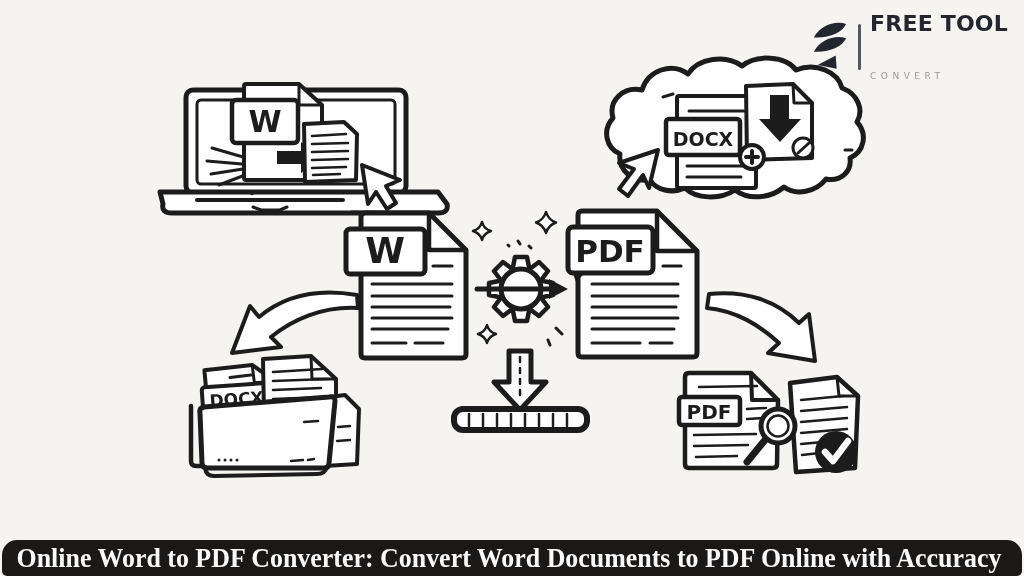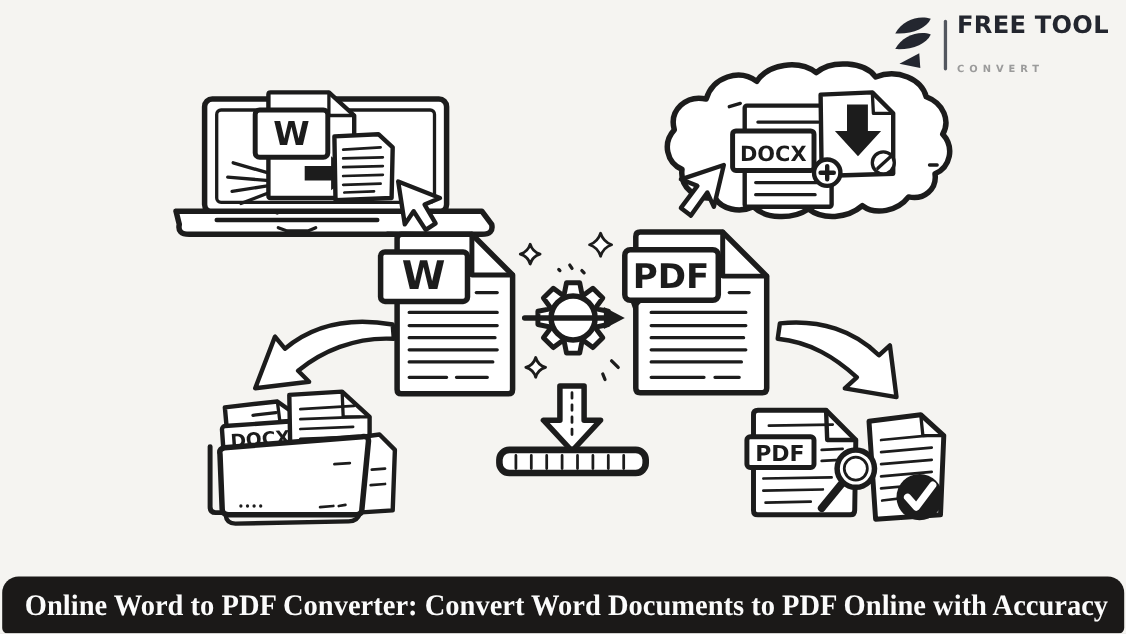--- a/index.html
+++ b/index.html
@@ -13,25 +13,25 @@
   .w2{stroke-width:2.5px}.w3{stroke-width:3px}.w4{stroke-width:4px}
   .w45{stroke-width:4.5px}.w5{stroke-width:5px}.w6{stroke-width:6px}.w7{stroke-width:7px}
   .lbl{font-family:"DejaVu Sans","Liberation Sans",sans-serif;font-weight:bold;
        fill:#1c1c1c;text-anchor:middle;}
   
   .logo{position:absolute;top:13px;right:16px;display:flex;align-items:center;gap:9px;}
   .logo-divider{width:3px;height:46px;background:#53575f;border-radius:2px;}
   .logo-text{display:flex;flex-direction:column;justify-content:center;gap:18px;}
   .logo-title{font-family:"DejaVu Sans","Liberation Sans",sans-serif;font-weight:bold;
               font-size:22px;color:#23262f;letter-spacing:.2px;line-height:1;}
-  .logo-sub{font-family:"DejaVu Sans","Liberation Sans",sans-serif;font-weight:bold;
-            font-size:9px;color:#9b9b9b;letter-spacing:4.5px;margin-top:5px;}
+  .logo-sub{font-family:"DejaVu Sans","Liberation Sans",sans-serif;font-weight:normal;
+            font-size:9px;color:#9b9b9b;letter-spacing:4.5px;margin-top:18px;}
   
-  .banner{position:absolute;left:2px;right:2px;bottom:0;height:52px;background:#1b1918;
-          border-radius:15px 15px 5px 5px;display:flex;align-items:center;justify-content:flex-start;}
+  .banner{position:absolute;left:2px;right:2px;bottom:0;height:36px;background:#1b1918;
+          border-radius:15px 15px 5px 5px;display:flex;align-items:center;justify-content:flex-end;}
   .banner-text{color:#fbfbfb;font-family:"Liberation Serif",serif;font-weight:bold;
                font-size:27px;white-space:nowrap;transform:scaleX(.96);}
 </style>
 </head>
 <body>
 
 <div class="stage">
 
   <svg class="illu" width="1024" height="576" viewBox="0 0 1024 576">
 

